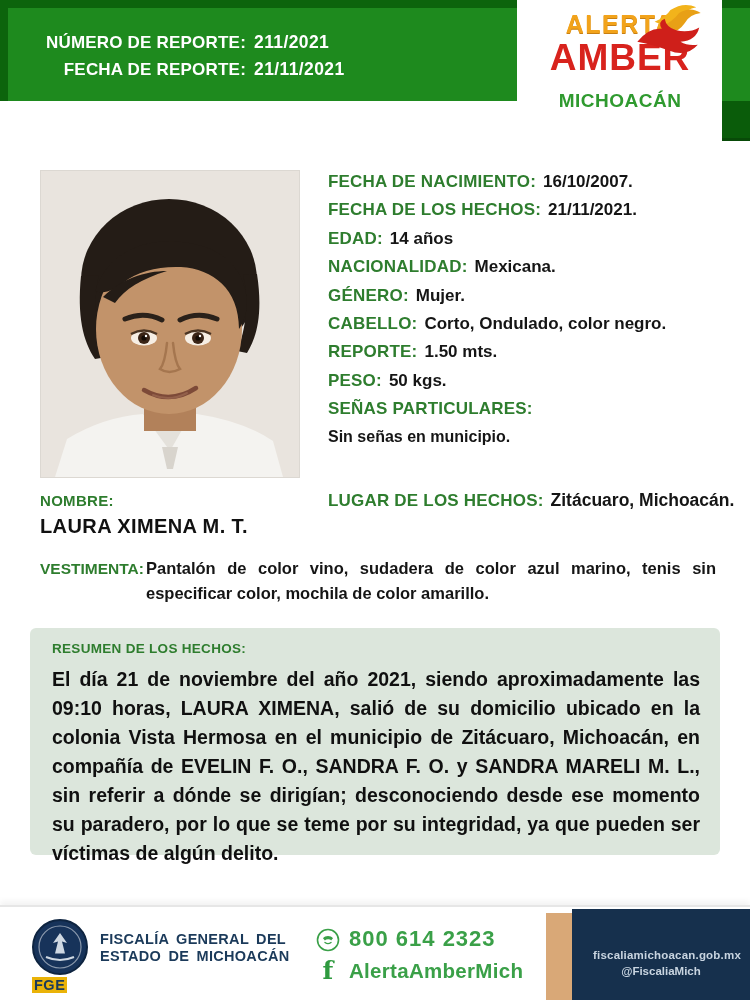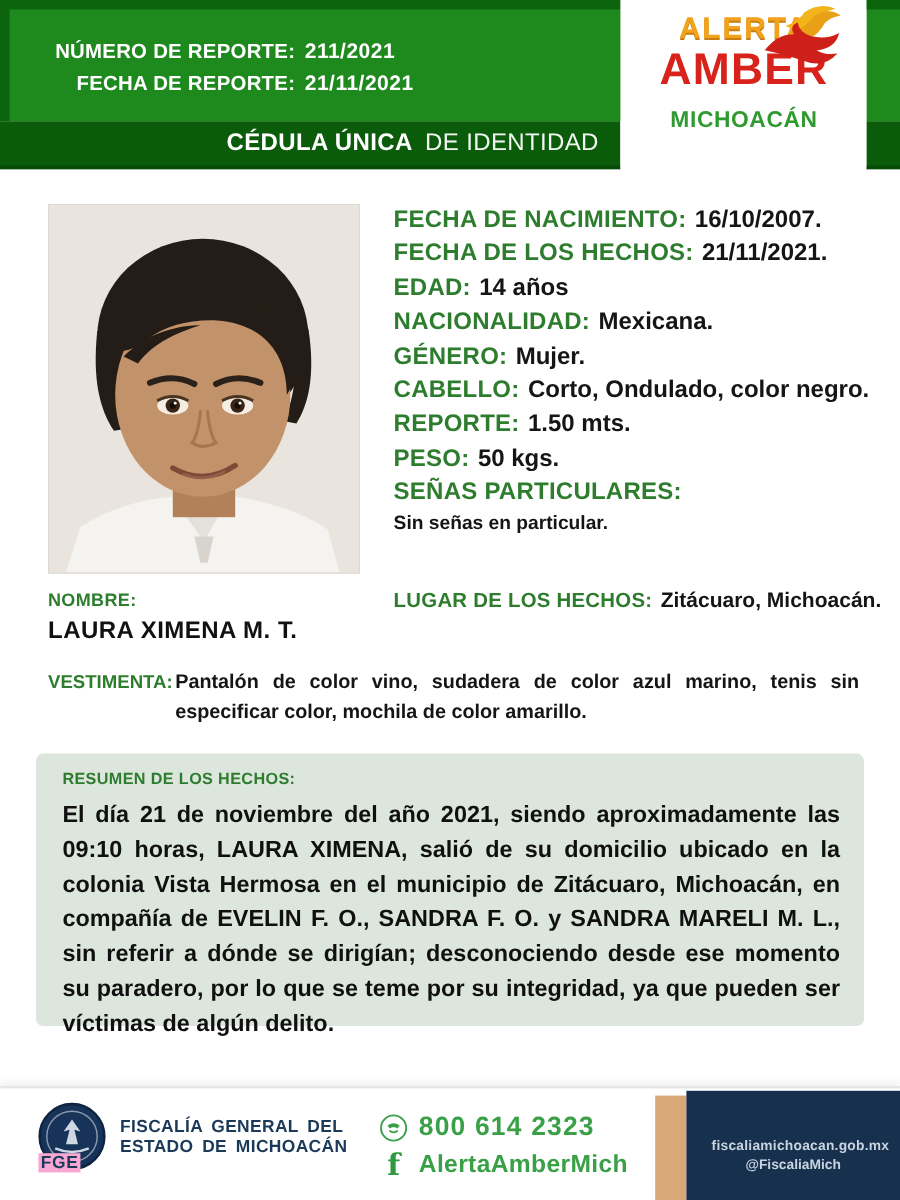--- a/index.html
+++ b/index.html
@@ -5,21 +5,20 @@
   html,body{margin:0;padding:0;background:#ffffff;}
   .poster{
     position:relative;width:750px;height:1000px;background:#ffffff;overflow:hidden;
     font-family:"Liberation Sans",sans-serif;
   }
   
   .hdr-green{
     position:absolute;left:0;top:0;width:517px;height:101px;
     background:#1e8a1e;
     box-shadow:inset 8px 0 0 #0c640c, inset 0 8px 0 #0c640c;
-    padding-left:20px;
   }
   .hdr-rows{position:absolute;left:28px;top:30px;display:grid;grid-template-columns:218px auto;column-gap:8px;row-gap:2px;}
   .hdr-label{color:#fff;font-weight:bold;font-size:17px;text-align:right;line-height:25px;letter-spacing:.2px;}
   .hdr-value{color:#fff;font-weight:bold;font-size:17.5px;text-align:left;line-height:25px;letter-spacing:.4px;}
   .cedula-bar{
     position:absolute;left:0;top:101px;width:517px;height:40px;background:#0a5c0a;
     border-bottom:3px solid #084a08;box-sizing:border-box;
     text-align:right;line-height:37px;padding-right:18px;color:#fff;white-space:nowrap;
   }
   .cedula-bold{font-weight:bold;font-size:20px;letter-spacing:.3px;}
@@ -34,21 +33,21 @@
   .logo{position:absolute;left:18px;top:12px;width:170px;text-align:center;line-height:1;}
   .logo-l1{color:#f2a31b;font-weight:bold;font-size:25px;letter-spacing:1.5px;text-shadow:0 1px 0 #c77f12;}
   .logo-l2{color:#d8231d;font-weight:bold;font-size:37px;letter-spacing:1px;margin-top:2px;}
   .logo-l3{color:#2f9a2f;font-weight:bold;font-size:19px;letter-spacing:.5px;margin-top:15px;}
   .swoosh{position:absolute;left:116px;top:0px;width:72px;height:62px;}
   
   .photo{position:absolute;left:40px;top:170px;width:260px;height:308px;background:#ebe7e2;border:1px solid #dcd8d2;box-sizing:border-box;overflow:hidden;}
   .photo svg{display:block;}
   
   .info-col{position:absolute;left:328px;top:172px;width:416px;}
-  .field-row{height:28.4px;font-size:20px;white-space:nowrap;}
+  .field-row{height:28.4px;font-size:17px;white-space:nowrap;}
   .lbl{color:#2e7d2e;font-weight:bold;letter-spacing:.2px;}
   .val{color:#151515;font-weight:bold;margin-left:7px;}
   .val-line{color:#151515;font-weight:bold;font-size:16px;height:28.4px;}
   .lugar-row{position:absolute;left:328px;top:490px;font-size:17px;white-space:nowrap;}
   .lugar-row .val{font-size:17.5px;}
   
   .nombre-block{position:absolute;left:40px;top:492px;}
   .nombre-label{color:#2e7d2e;font-weight:bold;font-size:15px;letter-spacing:.3px;}
   .nombre-value{color:#111;font-weight:bold;font-size:20px;margin-top:6px;letter-spacing:.4px;}
   .vestimenta{position:absolute;left:40px;top:556px;width:676px;display:flex;}
@@ -57,21 +56,21 @@
   
   .resumen{
     position:absolute;left:30px;top:628px;width:690px;height:227px;box-sizing:border-box;
     background:#dce6dc;border-radius:6px;padding:13px 20px 14px 22px;
   }
   .resumen-label{color:#2e7d2e;font-weight:bold;font-size:13.5px;letter-spacing:.3px;}
   .resumen-text{margin-top:9px;color:#101010;font-weight:bold;font-size:19.5px;line-height:29px;text-align:justify;}
   
   .footer{position:absolute;left:0;top:905px;width:750px;height:95px;background:#fff;border-top:2px solid #e6e6e6;box-shadow:0 -4px 6px rgba(0,0,0,.05);}
   .seal{position:absolute;left:30px;top:10px;width:70px;height:76px;}
-  .fge-chip{position:absolute;left:2px;bottom:16px;background:#f9a8d4;color:#1b3a5a;font-weight:bold;font-size:14.5px;letter-spacing:.5px;padding:0 2px;}
+  .fge-chip{position:absolute;left:2px;bottom:0px;background:#eab308;color:#1b3a5a;font-weight:bold;font-size:14.5px;letter-spacing:.5px;padding:0 2px;}
   .agency{position:absolute;left:100px;top:24px;color:#1b3a5a;font-weight:bold;font-size:14.5px;line-height:17px;letter-spacing:.3px;word-spacing:3px;}
   .contact{position:absolute;left:316px;top:14px;}
   .contact-row{display:flex;align-items:flex-end;height:31px;}
   .phone-num{color:#3aa048;font-weight:bold;font-size:22px;letter-spacing:1px;margin-left:9px;}
   .fb-f{width:24px;text-align:center;color:#2f9a3f;font-family:"DejaVu Serif",serif;font-weight:bold;font-size:25px;line-height:24px;}
   .fb-name{color:#3aa048;font-weight:bold;font-size:20.5px;margin-left:9px;letter-spacing:.3px;}
   .tan-stripe{position:absolute;left:546px;top:6px;width:26px;height:89px;background:#d9a877;}
   .navy-box{position:absolute;left:572px;top:2px;width:178px;height:93px;background:#16304d;text-align:center;}
   .navy-web{margin-top:40px;color:#c8d4e0;font-weight:bold;font-size:11.5px;letter-spacing:.2px;padding-left:12px;}
   .navy-handle{margin-top:4px;color:#c8d4e0;font-weight:bold;font-size:11.5px;}
@@ -82,24 +81,20 @@
 <div class="poster">
 
   <div class="hdr-green">
     <div class="hdr-rows">
       <div class="hdr-label">NÚMERO DE REPORTE:</div>
       <div class="hdr-value">211/2021</div>
       <div class="hdr-label">FECHA DE REPORTE:</div>
       <div class="hdr-value">21/11/2021</div>
     </div>
   </div>
-  <div class="cedula-bar">
-    <span class="cedula-bold">CÉDULA ÚNICA</span>
-    <span class="cedula-rest">DE IDENTIDAD</span>
-  </div>
   <div class="strip-right"></div>
   <div class="strip-right-dark"></div>
 
   <div class="logo-box">
     <div class="logo">
       <div class="logo-l1">ALERTA</div>
       <div class="logo-l2">AMBER</div>
       <div class="logo-l3">MICHOACÁN</div>
     </div>
     <svg class="swoosh" viewBox="0 0 100 86">
@@ -171,21 +166,21 @@
     </div>
     <div class="field-row">
       <span class="lbl">REPORTE:</span><span class="val">1.50 mts.</span>
     </div>
     <div class="field-row">
       <span class="lbl">PESO:</span><span class="val">50 kgs.</span>
     </div>
     <div class="field-row">
       <span class="lbl">SEÑAS PARTICULARES:</span>
     </div>
-    <div class="val-line">Sin señas en particular.</div>
+    <div class="val-line">Sin señas en municipio.</div>
   </div>
 
   <div class="lugar-row">
     <span class="lbl">LUGAR DE LOS HECHOS:</span><span class="val">Zitácuaro, Michoacán.</span>
   </div>
 
   <div class="nombre-block">
     <div class="nombre-label">NOMBRE:</div>
     <div class="nombre-value">LAURA XIMENA M. T.</div>
   </div>

